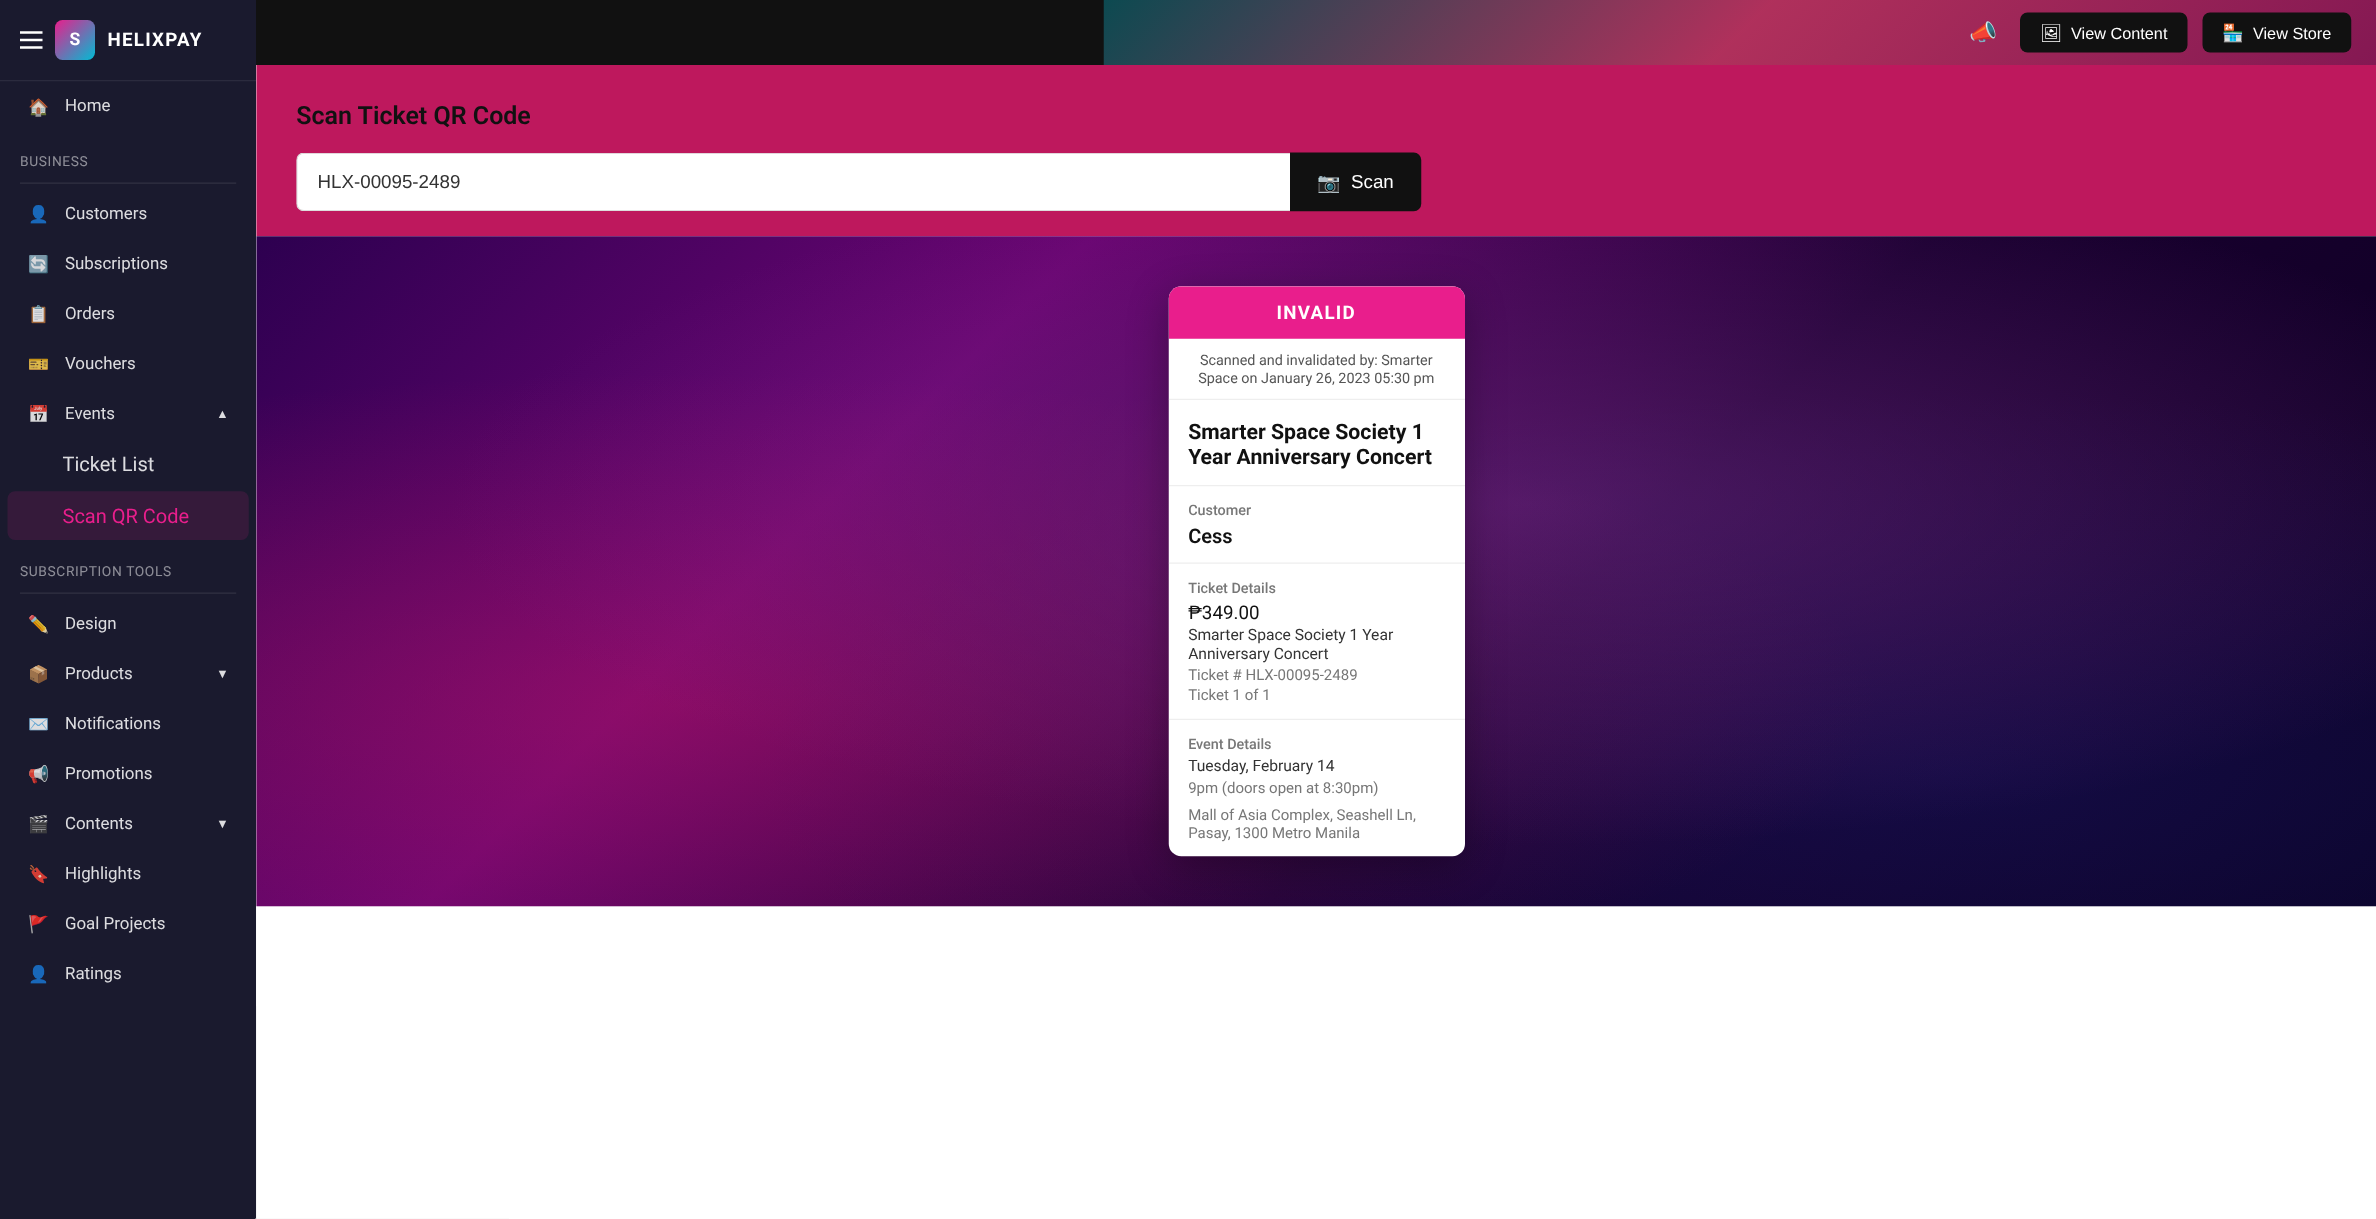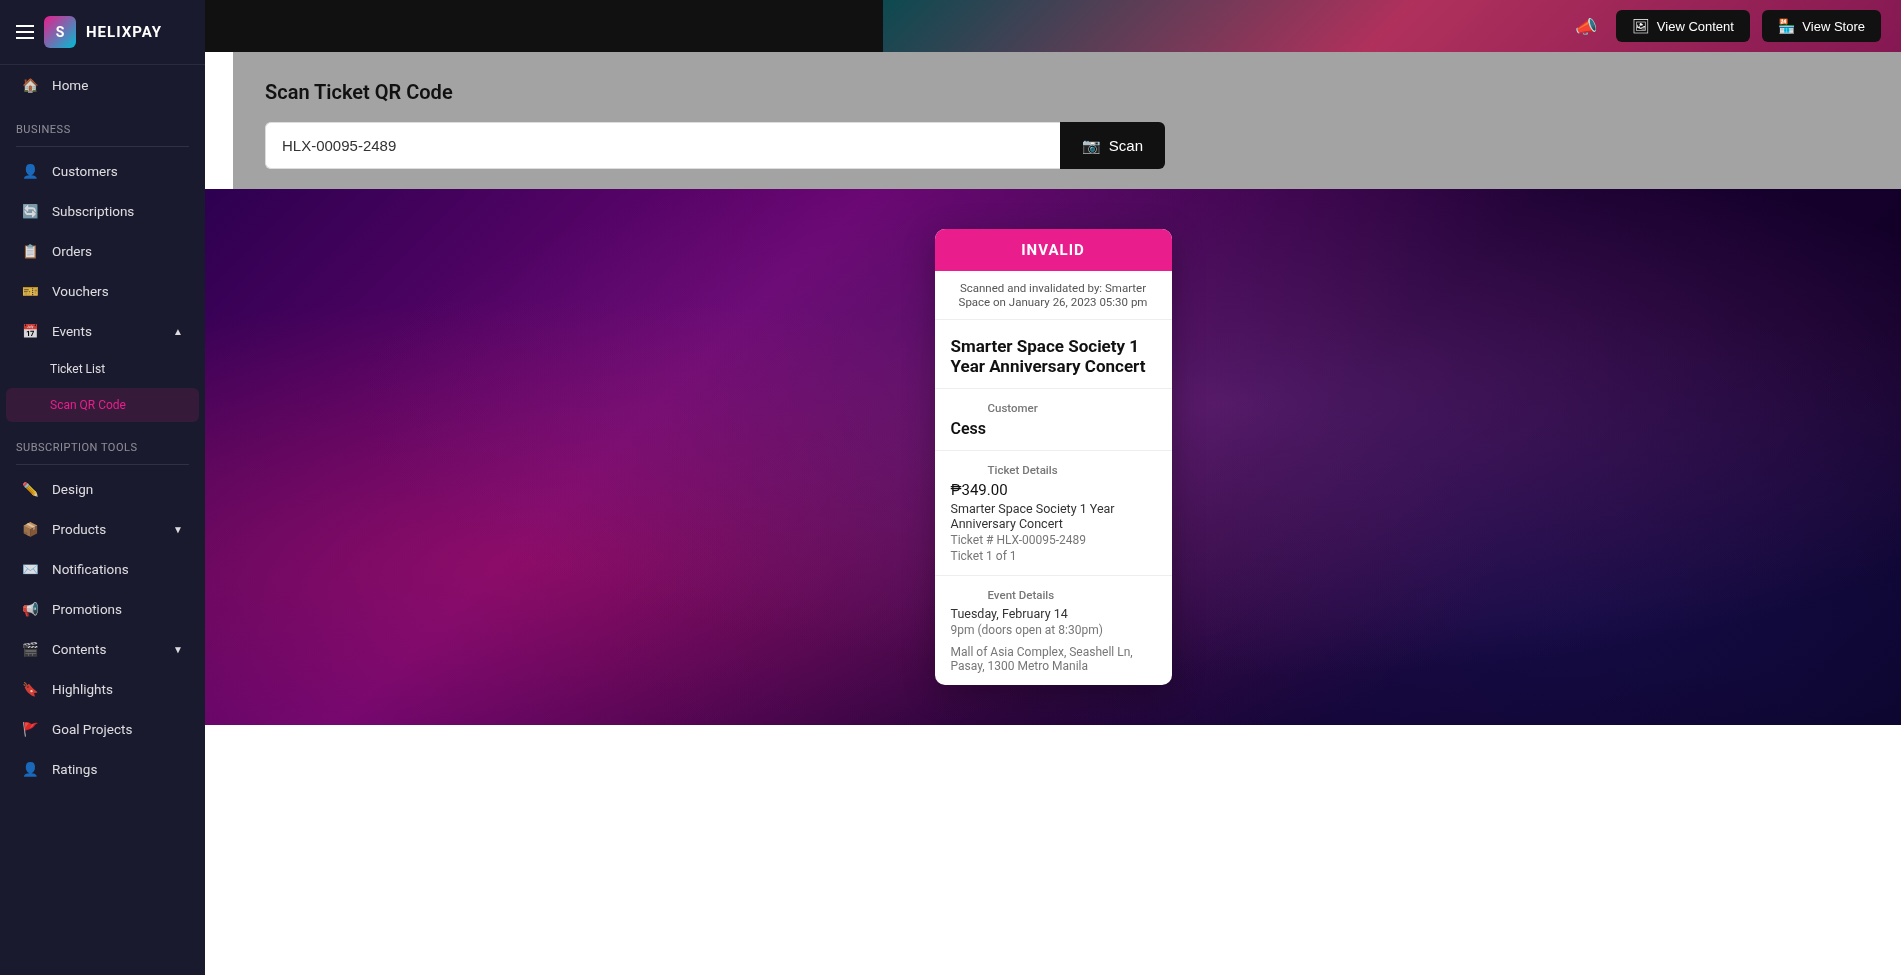--- a/index.html
+++ b/index.html
@@ -49,21 +49,21 @@
       gap: 12px;
       padding: 10px 16px;
       cursor: pointer;
       font-size: 13.5px;
       color: rgba(255,255,255,0.85);
       border-radius: 6px;
       margin: 1px 6px;
       transition: background 0.15s;
     }
     .sidebar-item.active { background: #2a2a4a; }
-    .sidebar-item.sub-item { padding-left: 44px; font-size: 12px; }
+    .sidebar-item.sub-item { padding-left: 44px; font-size: 16px; }
     .sidebar-item.sub-item.active { background: #e91e8c22; color: #e91e8c; }
     .sidebar-item .icon { width: 18px; height: 18px; display: flex; align-items: center; justify-content: center; flex-shrink: 0; }
     .sidebar-item .chevron { margin-left: auto; font-size: 10px; }
 
     
     .topbar {
       position: fixed;
       top: 0; left: 205px; right: 0;
       height: 52px;
       background: #111;
@@ -106,22 +106,21 @@
 
     
     .scan-page {
       background: #fff;
       min-height: calc(100vh - 52px);
       position: relative;
     }
 
     .scan-header {
       padding: 28px 32px 20px;
-      background: #a3a3a3;
-      margin-left: 28px;
+      background: #be185d;
     }
     .scan-title { font-size: 20px; font-weight: 600; color: #111; margin-bottom: 18px; }
 
     .scan-input-row {
       display: flex;
       gap: 0;
       max-width: 900px;
     }
     .scan-input {
       flex: 1;
@@ -194,21 +193,21 @@
     .result-event-title {
       font-size: 17px;
       font-weight: 700;
       color: #111;
       padding: 16px 16px 12px;
       border-bottom: 1px solid #eee;
     }
 
     .result-section { padding: 12px 16px; border-bottom: 1px solid #eee; }
     .result-section:last-child { border-bottom: none; }
-    .result-label { font-size: 11.5px; color: #777; margin-bottom: 4px; font-weight: 500; margin-left: 37px; }
+    .result-label { font-size: 11.5px; color: #777; margin-bottom: 4px; font-weight: 500; }
     .result-value { font-size: 16px; color: #111; font-weight: 600; }
     .result-sub-value { font-size: 12.5px; color: #333; margin-top: 2px; }
     .result-meta { font-size: 12px; color: #777; margin-top: 2px; }
 
     .result-price { font-size: 15px; font-weight: 400; color: #111; }
 
     
     .scan-footer {
       background: #fff;
       min-height: 80px;

